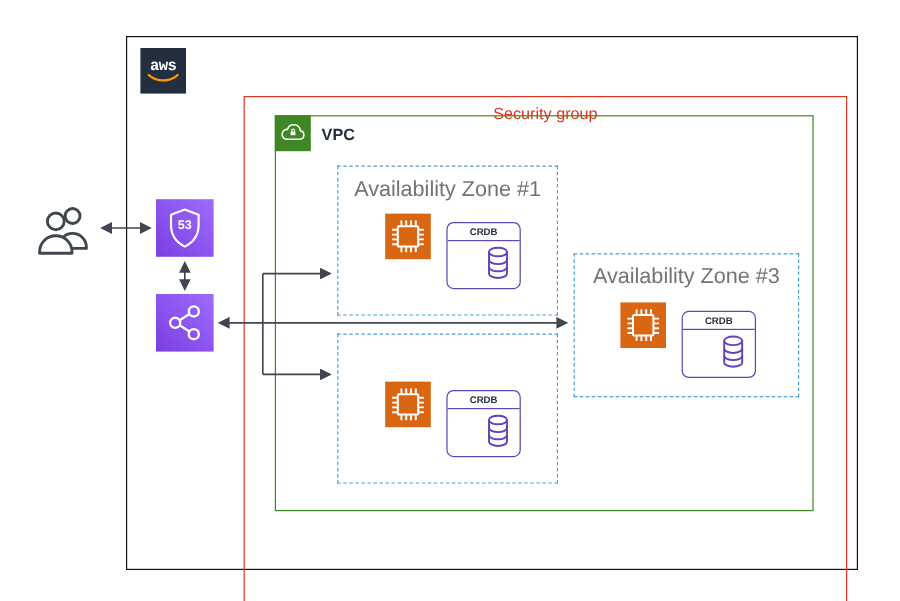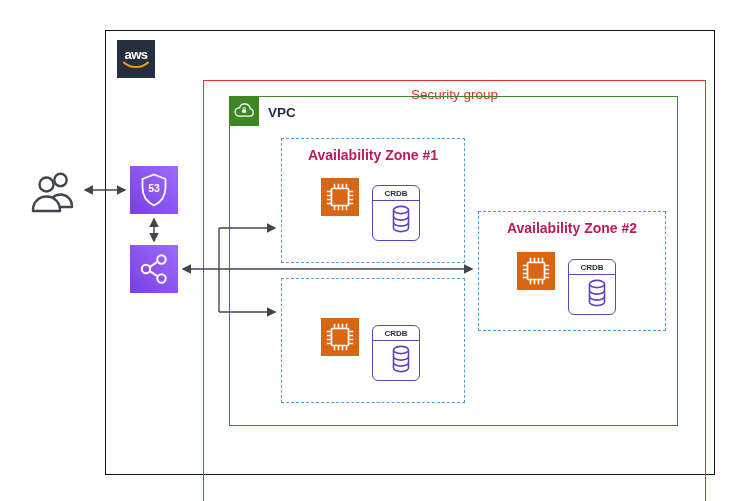--- a/index.html
+++ b/index.html
@@ -3,44 +3,44 @@
 <meta charset="utf-8">
 <style>
   * { box-sizing: border-box; margin: 0; padding: 0; }
   body { font-family: "Liberation Sans", sans-serif; background: #ffffff; }
   .canvas { position: relative; width: 750px; height: 501px; background: #ffffff; overflow: hidden; }
   .abs { position: absolute; }
 
   .outer-box { left: 105px; top: 30px; width: 610px; height: 445px; border: 1px solid #121212; }
 
   .aws-logo { left: 117px; top: 40px; width: 38px; height: 38px; background: #232F3E;
-              display: flex; flex-direction: column; align-items: center; justify-content: center; }
+              display: flex; flex-direction: column; align-items: center; justify-content: center; font-family: Liberation Mono, monospace; }
   .aws-text { color: #fff; font-size: 13px; font-weight: bold; line-height: 12px; letter-spacing: -0.5px; }
 
   .sg-box { left: 203px; top: 80px; width: 503px; height: 446px; border: 1px solid #DD3522; }
   .sg-label { position: absolute; top: 6px; left: 0; width: 100%; text-align: center;
               color: #DD3522; font-size: 13.5px; }
 
   .vpc-box { left: 229px; top: 96px; width: 449px; height: 330px; border: 1px solid #3F8624; font-weight: bold; }
   .vpc-icon { position: absolute; left: -1px; top: -1px; width: 30px; height: 30px; background: #3F8624;
               display: flex; align-items: center; justify-content: center; }
   .vpc-label { position: absolute; left: 38px; top: 8px; font-size: 13.5px; color: #232F3E; }
 
   .az { border: 1px dashed #4D9FDA; }
-  .az-label { text-align: center; padding-top: 8px; color: #be185d; font-size: 14px; font-weight: bold; }
+  .az-label { text-align: center; padding-top: 8px; color: #737373; font-size: 18px; }
   .az1 { left: 281px; top: 138px; width: 184px; height: 125px; }
   .az2 { left: 281px; top: 278px; width: 184px; height: 125px; }
   .az3 { left: 478px; top: 211px; width: 188px; height: 120px; }
 
   .ec2 { position: absolute; width: 38px; height: 38px; background: #D86613;
          display: flex; align-items: center; justify-content: center; }
   .az1 .ec2, .az2 .ec2 { left: 39px; top: 39px; }
   .az3 .ec2 { left: 38px; top: 40px; }
 
-  .crdb { position: absolute; width: 48px; height: 56px; background: #fff;
+  .crdb { position: absolute; width: 62px; height: 56px; background: #fff;
           border: 1.5px solid #6042B9; border-radius: 6px; }
   .az1 .crdb, .az2 .crdb { left: 90px; top: 46px; }
   .az3 .crdb { left: 89px; top: 47px; }
   .crdb-label { height: 15px; line-height: 15px; text-align: center; font-size: 8px; font-weight: bold;
                 color: #232F3E; border-bottom: 1px solid #6042B9; }
   .crdb-db { position: absolute; right: 7px; top: 19px; }
 
   .users-icon { left: 28px; top: 164px; }
 
   .purple-sq { width: 48px; height: 48px; background: linear-gradient(45deg, #7B3FE0, #9D6BFF);
@@ -122,21 +122,21 @@
       <svg class="crdb-db" width="22" height="30" viewBox="0 0 22 30">
         <path d="M3.5 5 v18 c0 2 3.35 3.6 7.5 3.6 s7.5-1.6 7.5-3.6 V5" fill="#fff" stroke="#6042B9" stroke-width="1.6"></path>
         <path d="M3.5 11.5 c0 2 3.35 3.6 7.5 3.6 s7.5-1.6 7.5-3.6" fill="none" stroke="#6042B9" stroke-width="1.6"></path>
         <path d="M3.5 17.5 c0 2 3.35 3.6 7.5 3.6 s7.5-1.6 7.5-3.6" fill="none" stroke="#6042B9" stroke-width="1.6"></path>
         <ellipse cx="11" cy="5" rx="7.5" ry="3.6" fill="#fff" stroke="#6042B9" stroke-width="1.6"></ellipse>
       </svg>
     </div>
   </div>
 
   <div class="abs az az3">
-    <div class="az-label">Availability Zone #2</div>
+    <div class="az-label">Availability Zone #3</div>
     <div class="ec2">
       <svg width="38" height="38" viewBox="0 0 38 38">
         <rect x="10.5" y="10.5" width="17" height="17" rx="1" stroke="#fff" stroke-width="1.7" fill="none"></rect>
         <g stroke="#fff" stroke-width="1.6">
           <path d="M13.5 5.8 v4.7 M17.5 5.8 v4.7 M21.5 5.8 v4.7 M25.5 5.8 v4.7"></path>
           <path d="M13.5 27.5 v4.7 M17.5 27.5 v4.7 M21.5 27.5 v4.7 M25.5 27.5 v4.7"></path>
           <path d="M5.8 13.5 h4.7 M5.8 17.5 h4.7 M5.8 21.5 h4.7 M5.8 25.5 h4.7"></path>
           <path d="M27.5 13.5 h4.7 M27.5 17.5 h4.7 M27.5 21.5 h4.7 M27.5 25.5 h4.7"></path>
         </g>
       </svg>

